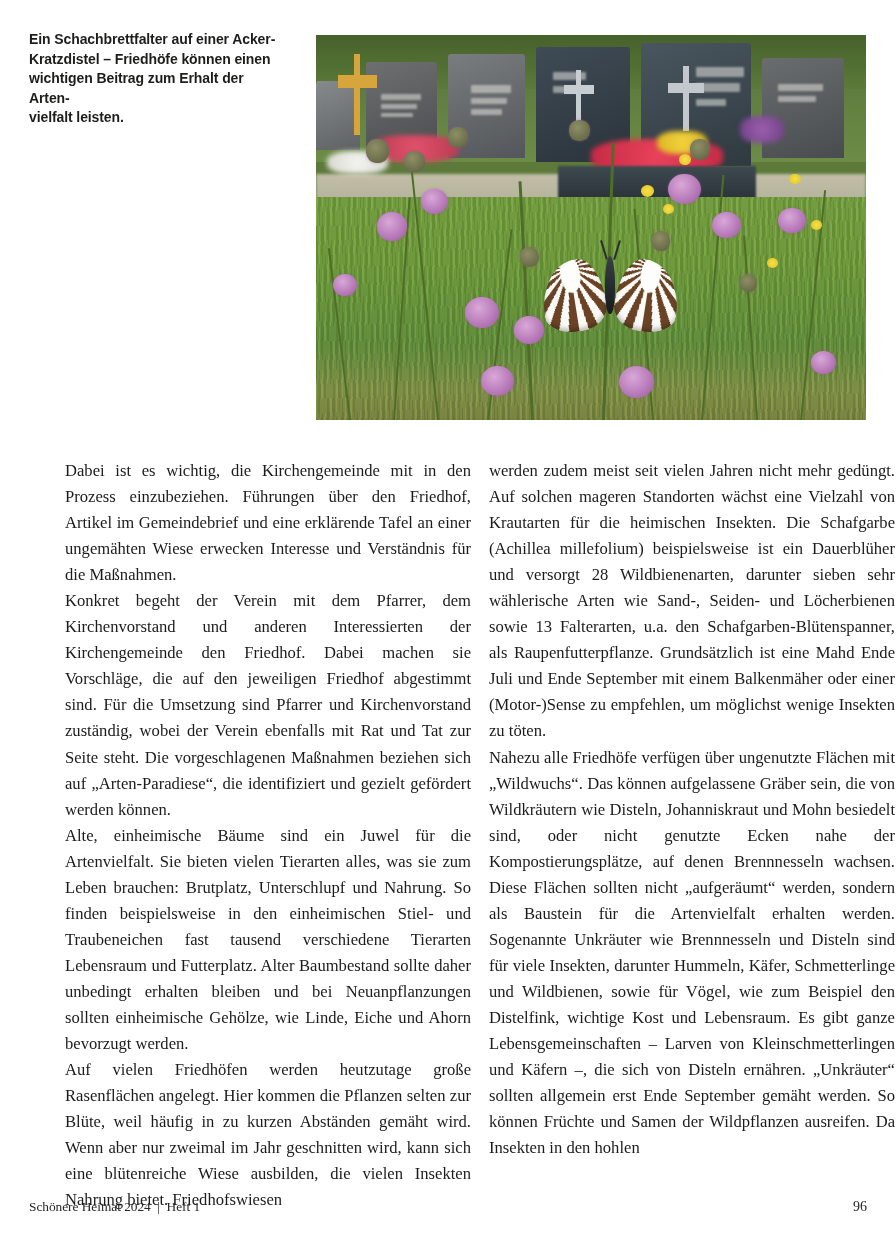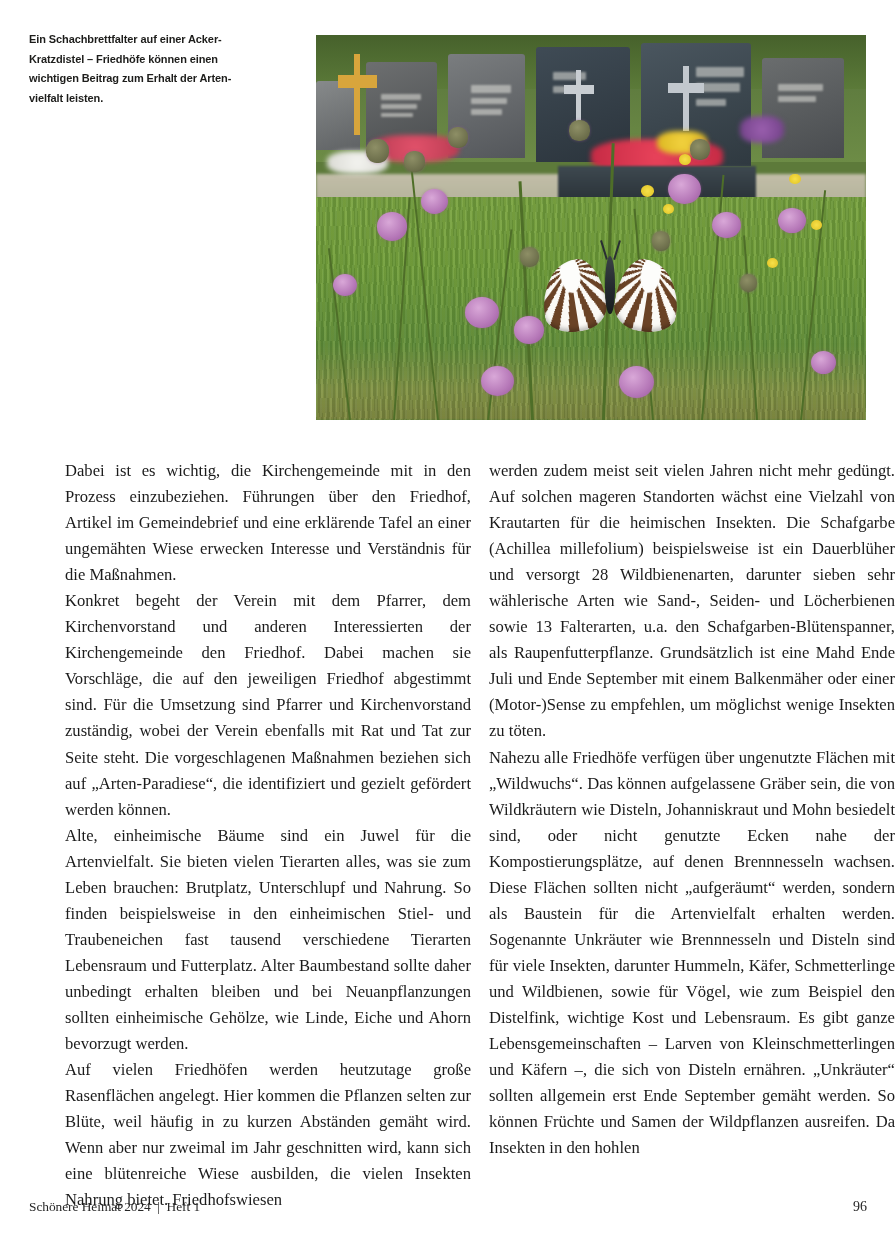--- a/index.html
+++ b/index.html
@@ -24,21 +24,21 @@
     height: 1247px;
   }
 
   
   .caption {
     position: absolute;
     left: 29px;
     top: 30px;
     width: 255px;
     font-family: "Liberation Sans", "DejaVu Sans", sans-serif;
-    font-size: 11px;
+    font-size: 14px;
     line-height: 19.6px;
     font-weight: 600;
     letter-spacing: -0.1px;
     color: #1d1d1b;
     text-align: left;
     white-space: pre-line;
   }
 
   
   .photo-figure {

